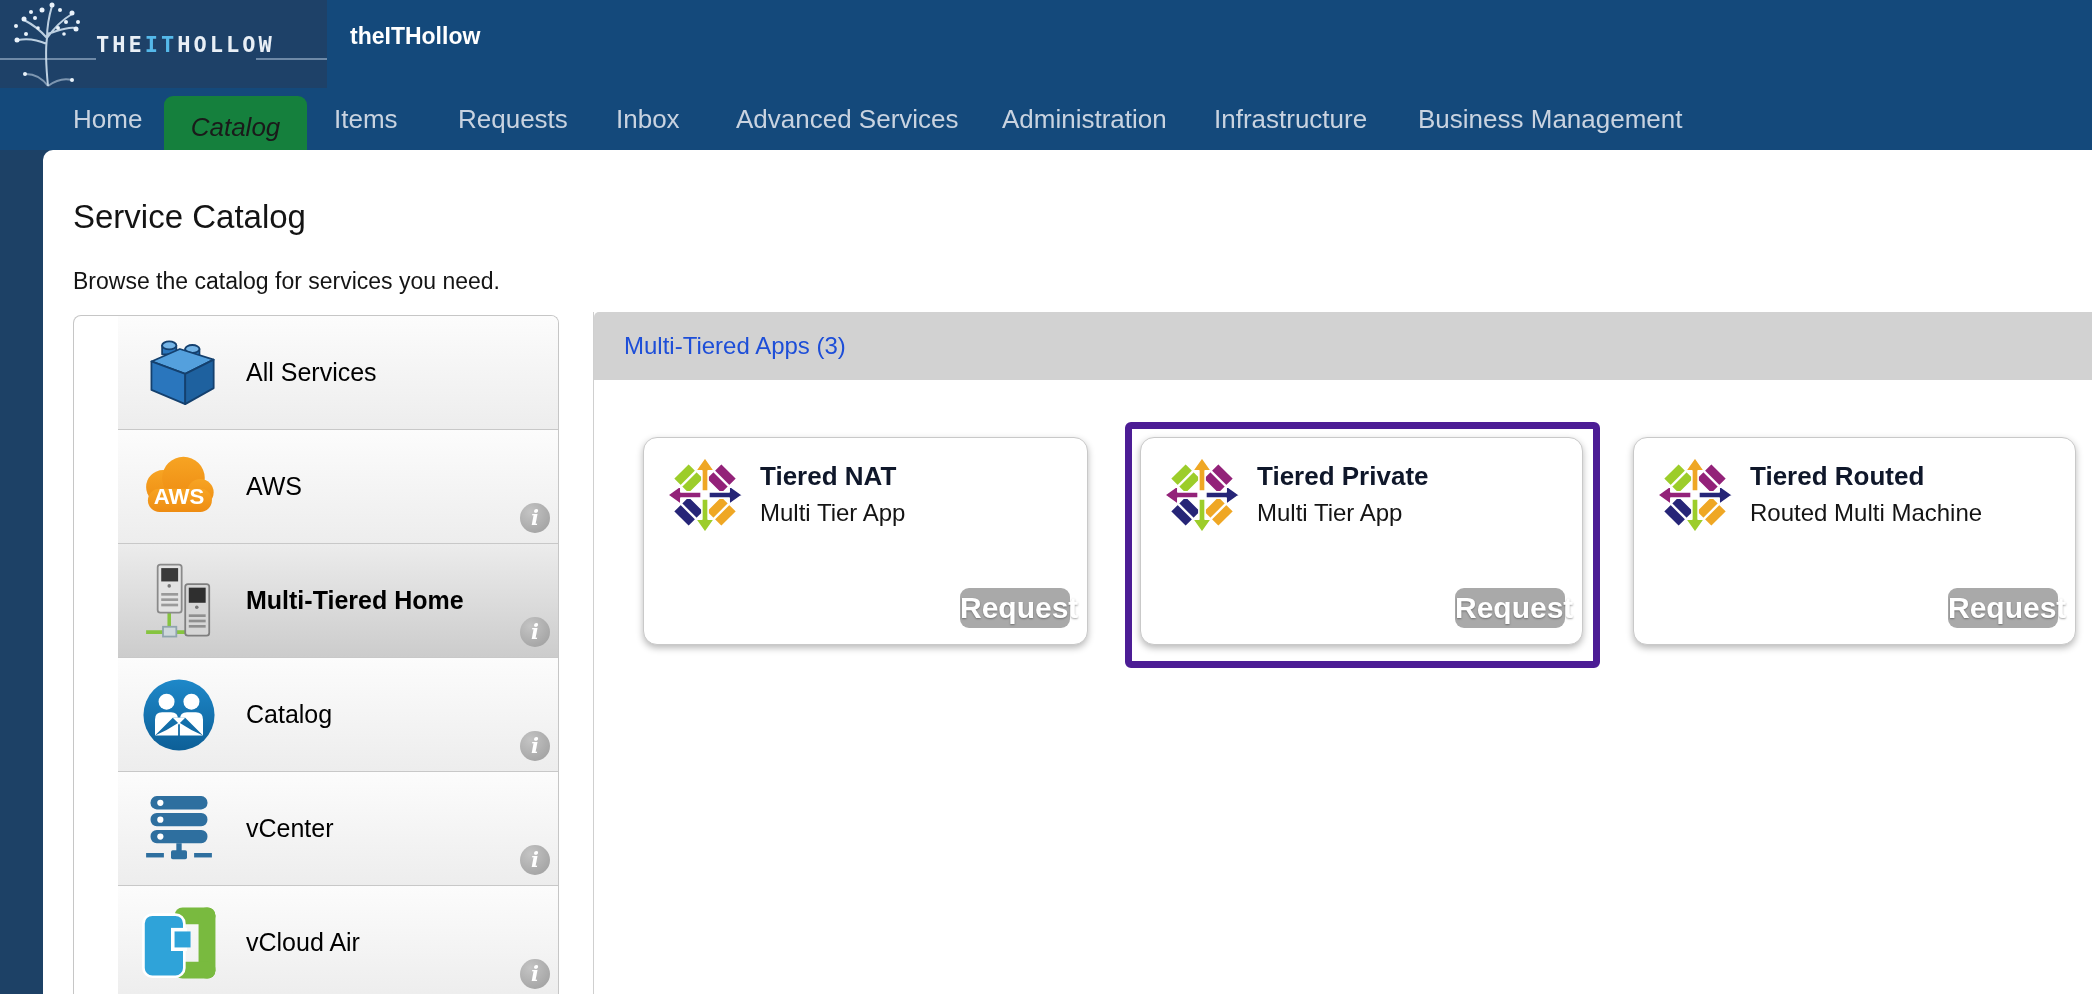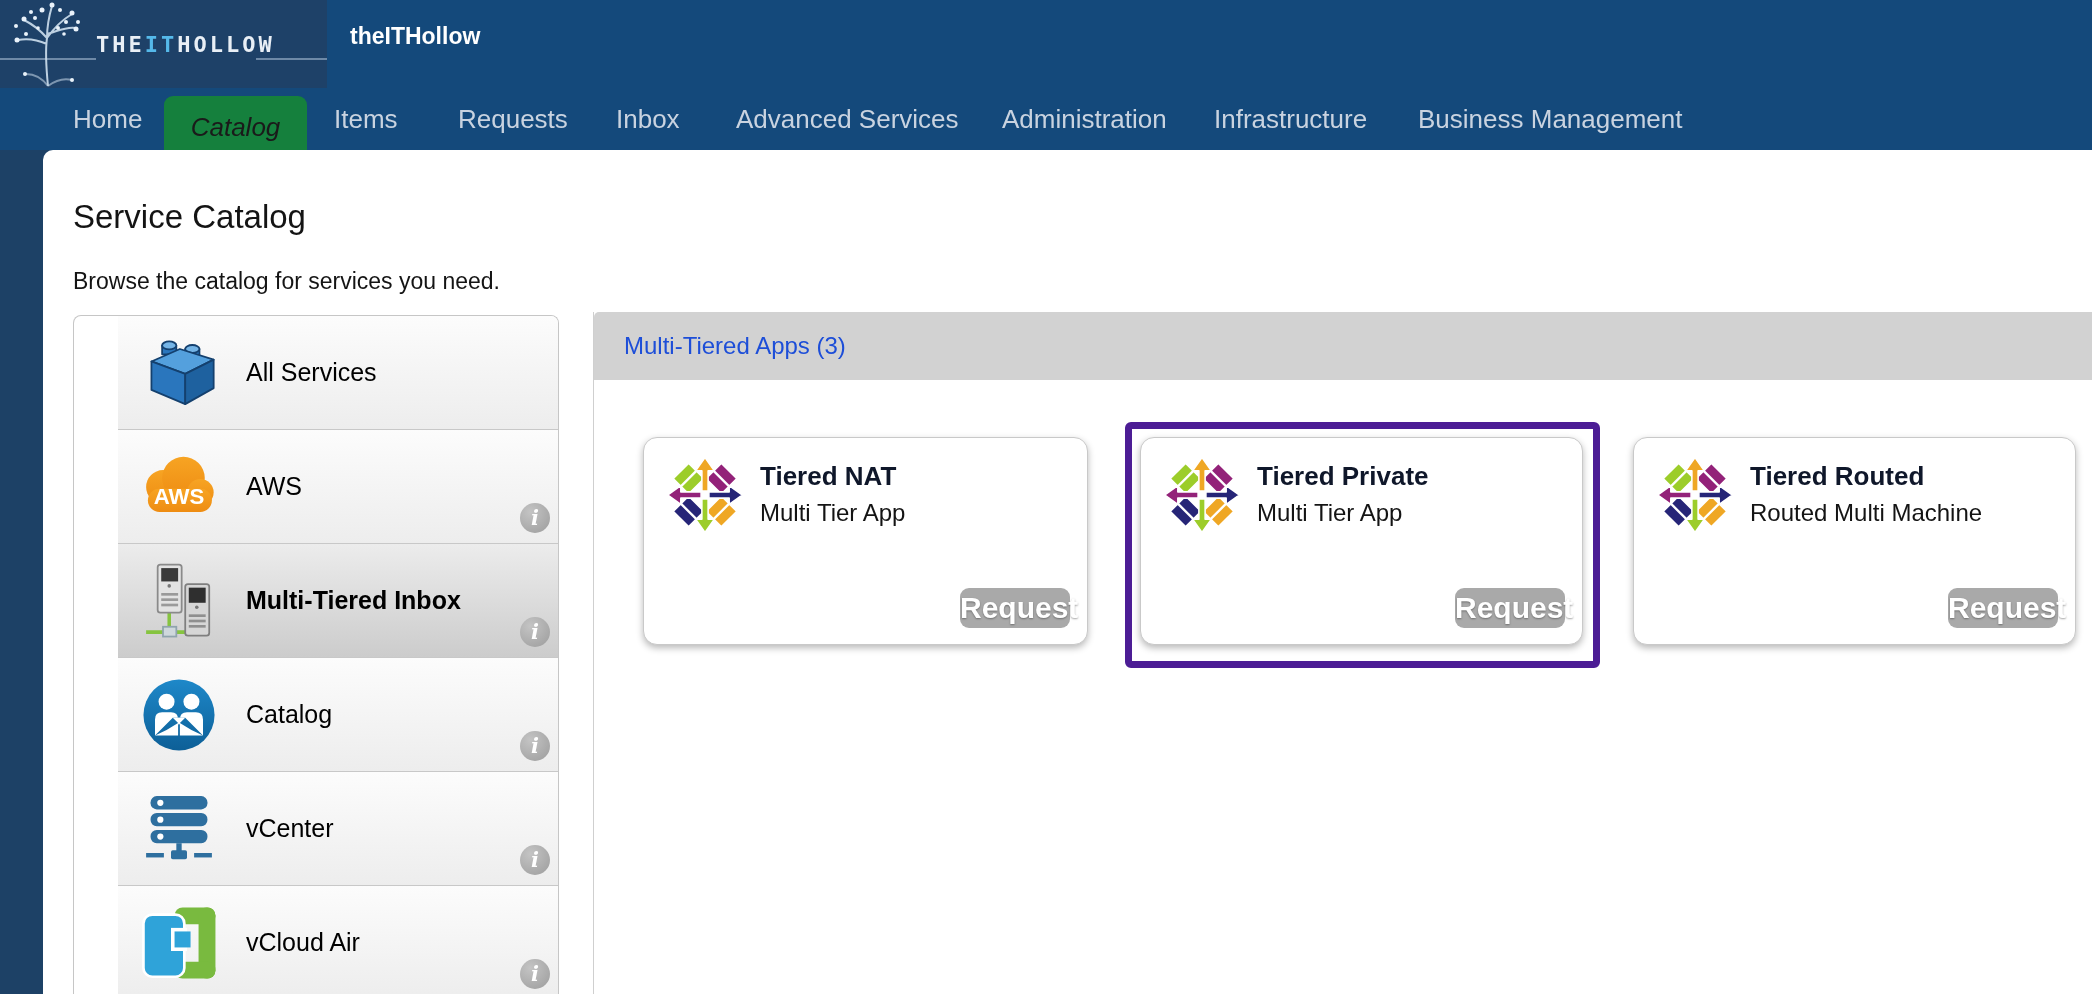--- a/index.html
+++ b/index.html
@@ -180,21 +180,21 @@
             <rect x="25" y="48" width="19" height="3" fill="#9a9a9a"></rect>
           <rect x="27" y="74" width="15" height="11" fill="#cfd8dc" stroke="#90a4ae" stroke-width="2"></rect>
           <rect x="52" y="26" width="27" height="58" rx="3" fill="#d6d6d6" stroke="#7f7f7f" stroke-width="2"></rect>
           <rect x="56" y="30" width="19" height="17" fill="#2f2f2f"></rect>
           <circle cx="65" cy="52" r="2" fill="#777"></circle>
           <rect x="56" y="60" width="19" height="3" fill="#8f8f8f"></rect>
             <rect x="56" y="66" width="19" height="3" fill="#8f8f8f"></rect>
             <rect x="56" y="72" width="19" height="3" fill="#8f8f8f"></rect>
         </svg>
       </span>
-      <span class="label">Multi-Tiered Inbox</span>
+      <span class="label">Multi-Tiered Home</span>
       <span class="info-badge">i</span>
     </div>
 
     <div class="side-row">
       <span class="icon-wrap">
         <svg width="80" height="80" viewBox="0 0 90 90">
           <defs>
               <linearGradient id="svcg" x1="0" y1="0" x2="0" y2="1">
             <stop offset="0" stop-color="#1e88c9"></stop>
                 <stop offset="1" stop-color="#0d5f97"></stop>

